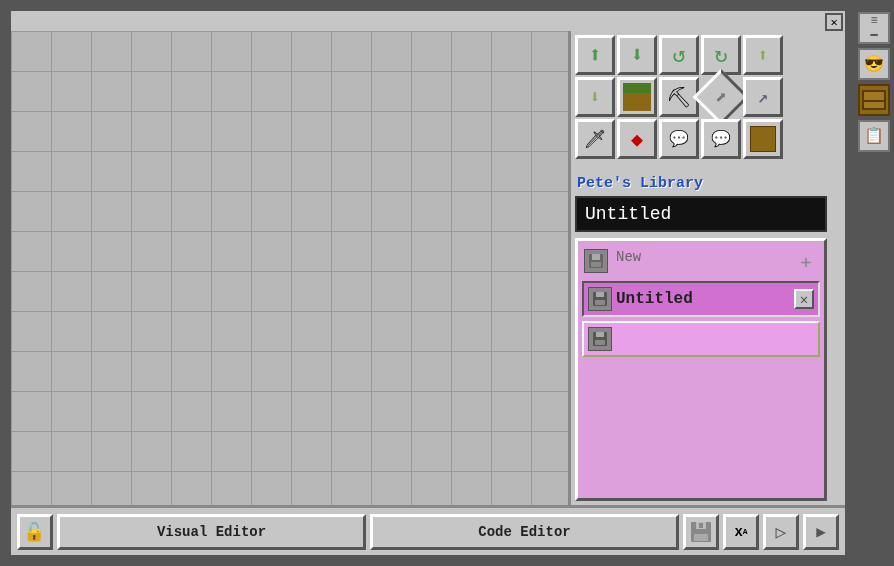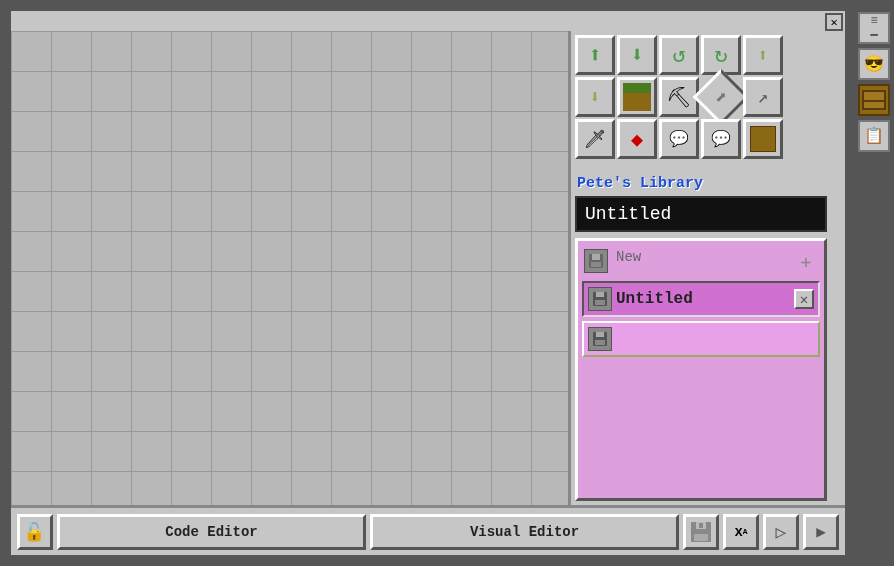--- a/index.html
+++ b/index.html
@@ -393,22 +393,22 @@
               <rect width="10" height="5" x="3" y="9" fill="#888"></rect>
             </svg>
           </div>
         </div>
       </div>
     </div>
   </div>
 
   <div class="bottom-bar">
     <div class="lock-btn">🔓</div>
+    <div class="editor-tab">Visual Editor</div>
     <div class="editor-tab">Code Editor</div>
-    <div class="editor-tab">Visual Editor</div>
     <div class="bottom-right-tools">
       <div class="bottom-tool-btn">
         <svg width="22" height="22" viewBox="0 0 22 22">
           <rect width="20" height="20" x="1" y="1" fill="#888" rx="1"></rect>
           <rect width="10" height="7" x="6" y="1" fill="#bbb"></rect>
           <rect width="14" height="7" x="4" y="13" fill="#aaa"></rect>
           <rect width="4" height="5" x="9" y="2" fill="#888"></rect>
         </svg>
       </div>
       <div class="bottom-tool-btn" style="font-size:14px;font-weight:bold;font-family:'Courier New';">x<sub style="font-size:8px;">A</sub></div>

